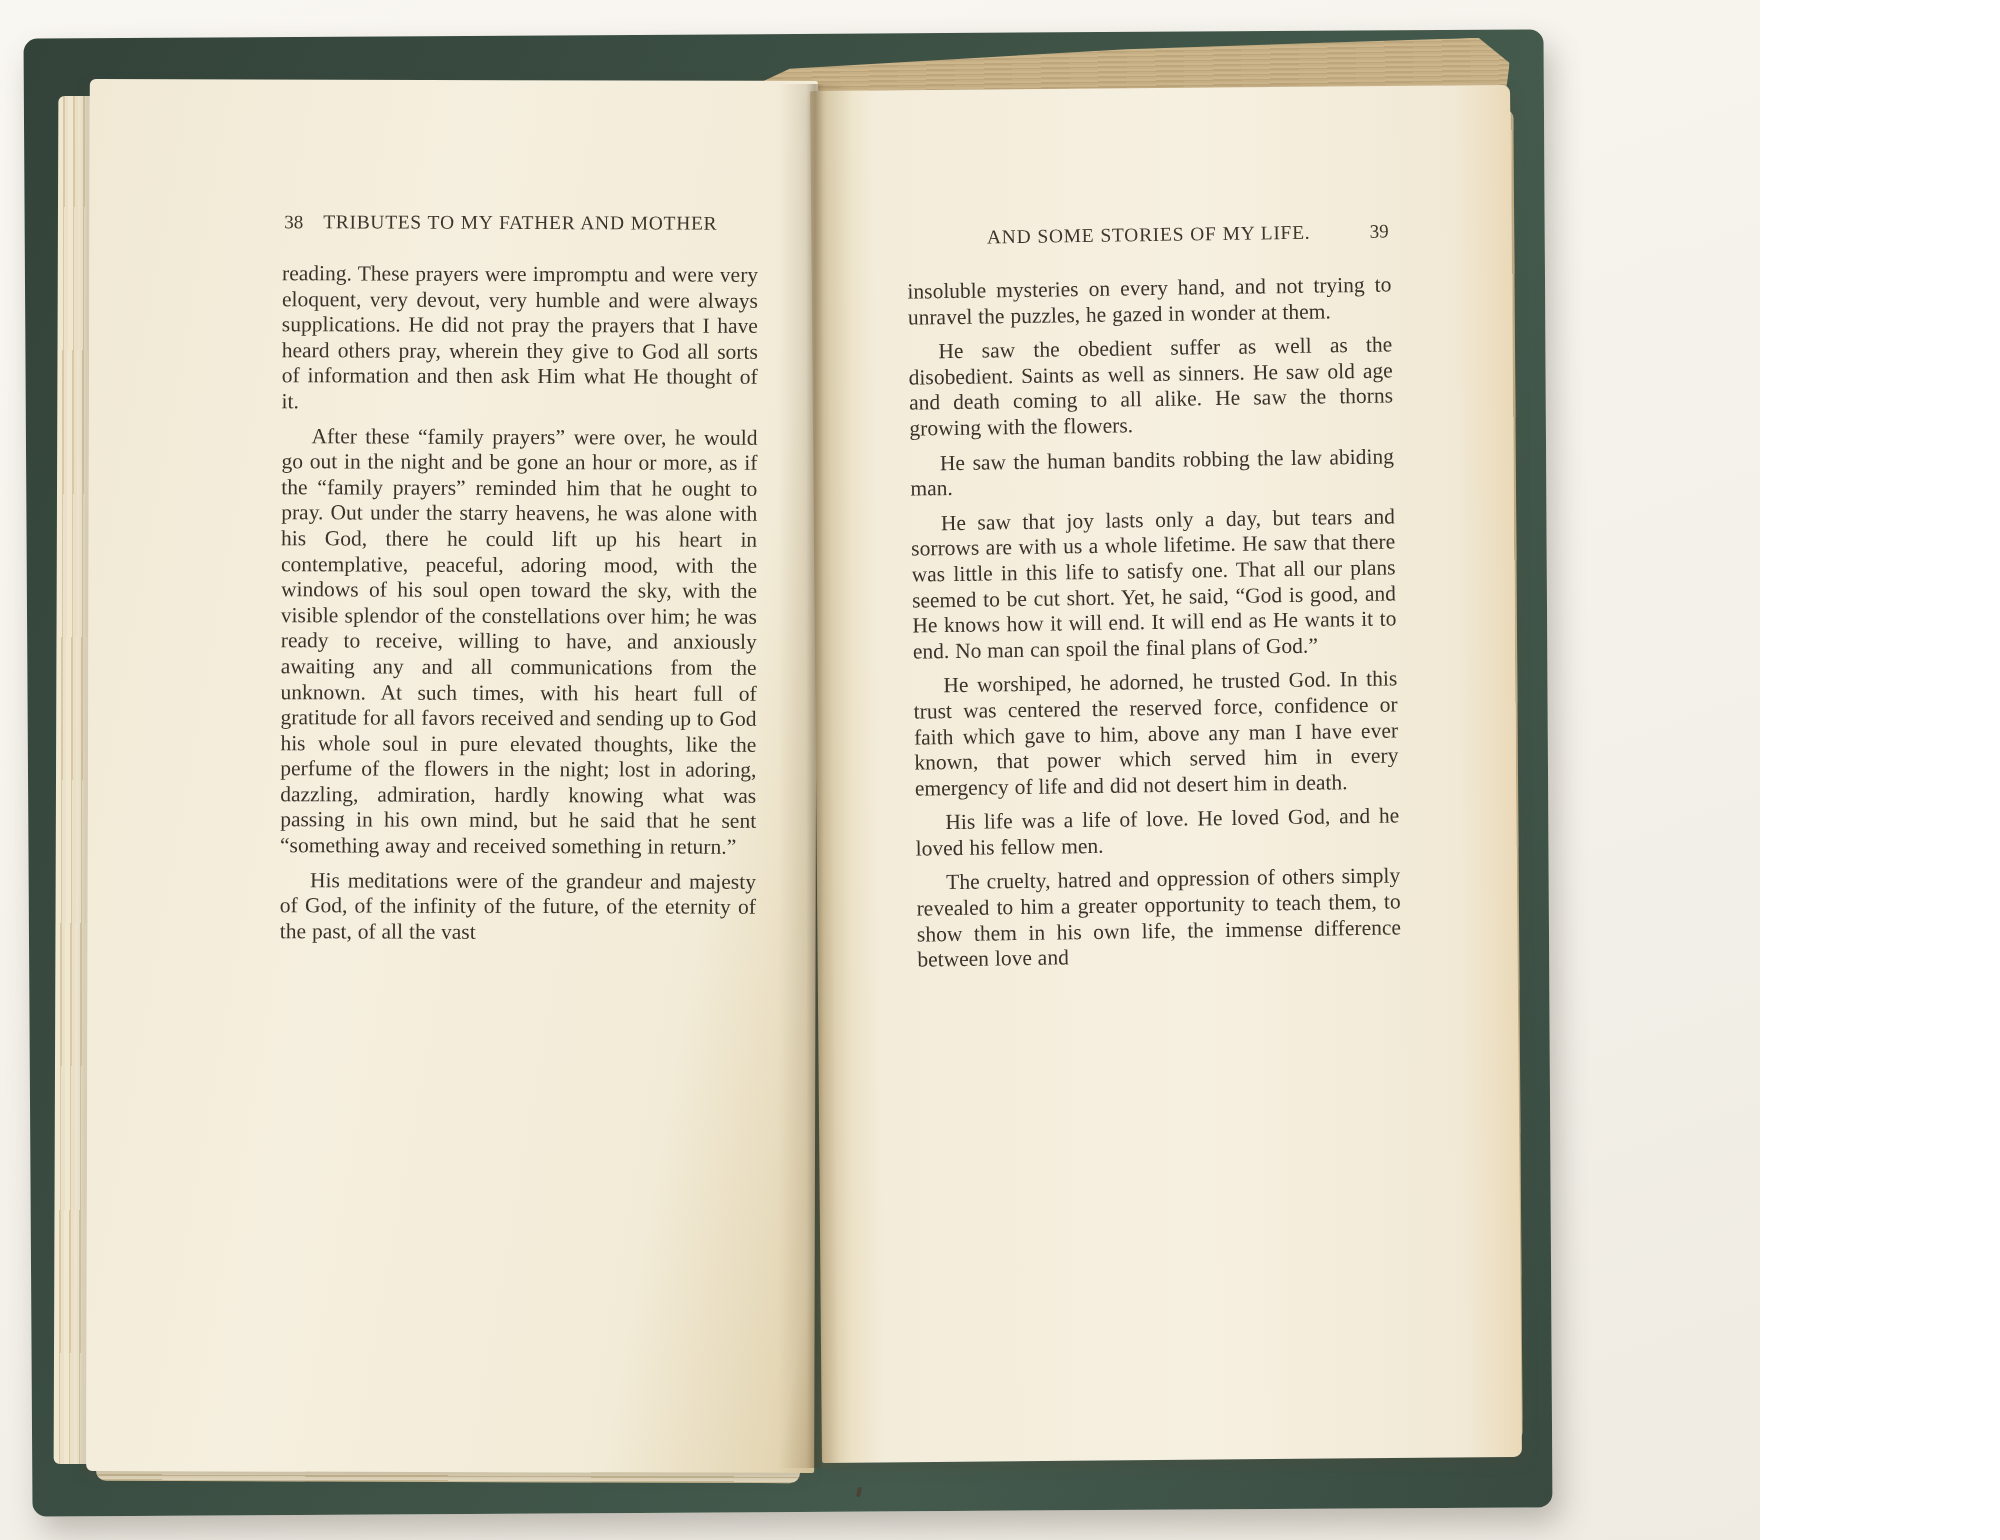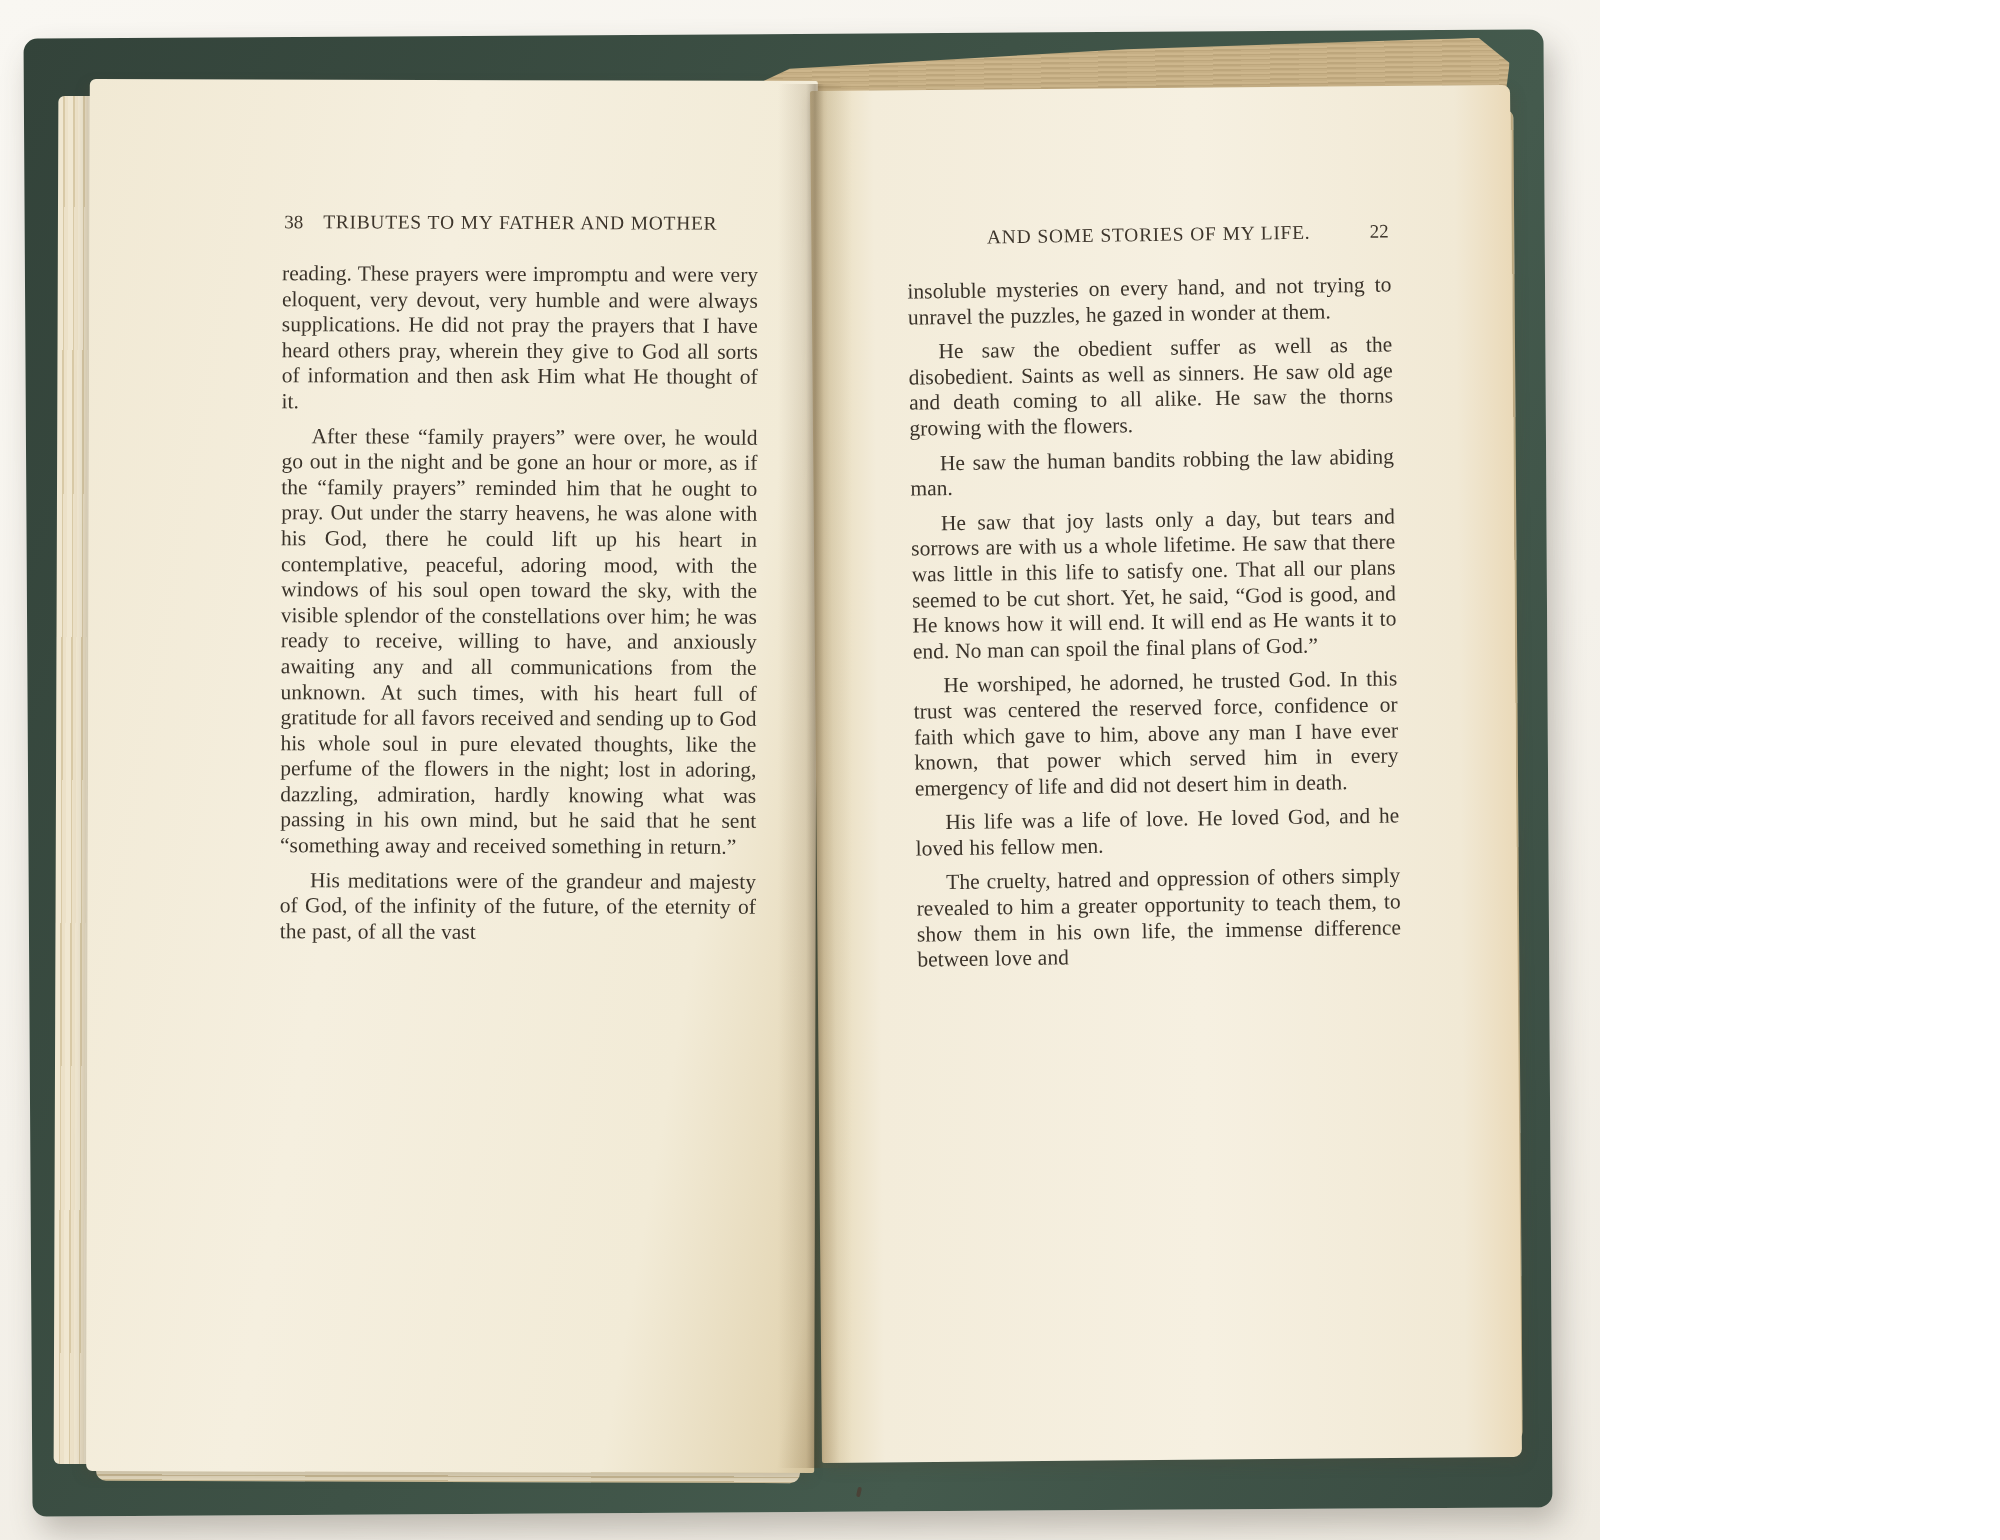--- a/index.html
+++ b/index.html
@@ -1,18 +1,18 @@
 <!DOCTYPE html>
 <html><head>
 <meta charset="utf-8">
 <style>
   html, body { margin: 0; padding: 0; }
   .scene {
     position: relative;
-    width: 1600px;
+    width: 1760px;
     height: 1540px;
     overflow: hidden;
     background: linear-gradient(160deg, #f9f7f2 0%, #f4f1ea 55%, #efebe2 100%);
     font-family: "Liberation Serif", "DejaVu Serif", serif;
   }
 
   
   .book-cover {
     position: absolute; left: 28px; top: 34px; width: 1520px; height: 1478px;
     background: linear-gradient(115deg, #33433a 0%, #3e5246 45%, #445a4d 70%, #394b41 100%);
@@ -124,21 +124,21 @@
     <div class="body">
       <p class="first">reading.  These prayers were impromptu and were very eloquent, very devout, very humble and were always supplications.  He did not pray the prayers that I have heard others pray, wherein they give to God all sorts of information and then ask Him what He thought of it.</p>
       <p>After these “family prayers” were over, he would go out in the night and be gone an hour or more, as if the “family prayers” reminded him that he ought to pray.  Out under the starry heavens, he was alone with his God, there he could lift up his heart in contemplative, peaceful, adoring mood, with the windows of his soul open toward the sky, with the visible splendor of the constellations over him; he was ready to receive, willing to have, and anxiously awaiting any and all communications from the unknown.  At such times, with his heart full of gratitude for all favors received and sending up to God his whole soul in pure elevated thoughts, like the perfume of the flowers in the night; lost in adoring, dazzling, admiration, hardly knowing what was passing in his own mind, but he said that he sent “something away and received something in return.”</p>
       <p>His meditations were of the grandeur and majesty of God, of the infinity of the future, of the eternity of the past, of all the vast</p>
     </div>
   </div>
 
   <div class="text-block text-right">
     <div class="running-head">
       <span class="head-title">AND SOME STORIES OF MY LIFE.</span>
-      <span class="pagenum">22</span>
+      <span class="pagenum">39</span>
     </div>
     <div class="body">
       <p class="first">insoluble mysteries on every hand, and not trying to unravel the puzzles, he gazed in wonder at them.</p>
       <p>He saw the obedient suffer as well as the disobedient.  Saints as well as sinners.  He saw old age and death coming to all alike.  He saw the thorns growing with the flowers.</p>
       <p>He saw the human bandits robbing the law abiding man.</p>
       <p>He saw that joy lasts only a day, but tears and sorrows are with us a whole lifetime.  He saw that there was little in this life to satisfy one.  That all our plans seemed to be cut short.  Yet, he said, “God is good, and He knows how it will end.  It will end as He wants it to end.  No man can spoil the final plans of God.”</p>
       <p>He worshiped, he adorned, he trusted God.  In this trust was centered the reserved force, confidence or faith which gave to him, above any man I have ever known, that power which served him in every emergency of life and did not desert him in death.</p>
       <p>His life was a life of love.  He loved God, and he loved his fellow men.</p>
       <p>The cruelty, hatred and oppression of others simply revealed to him a greater opportunity to teach them, to show them in his own life, the immense difference between love and</p>
     </div>

